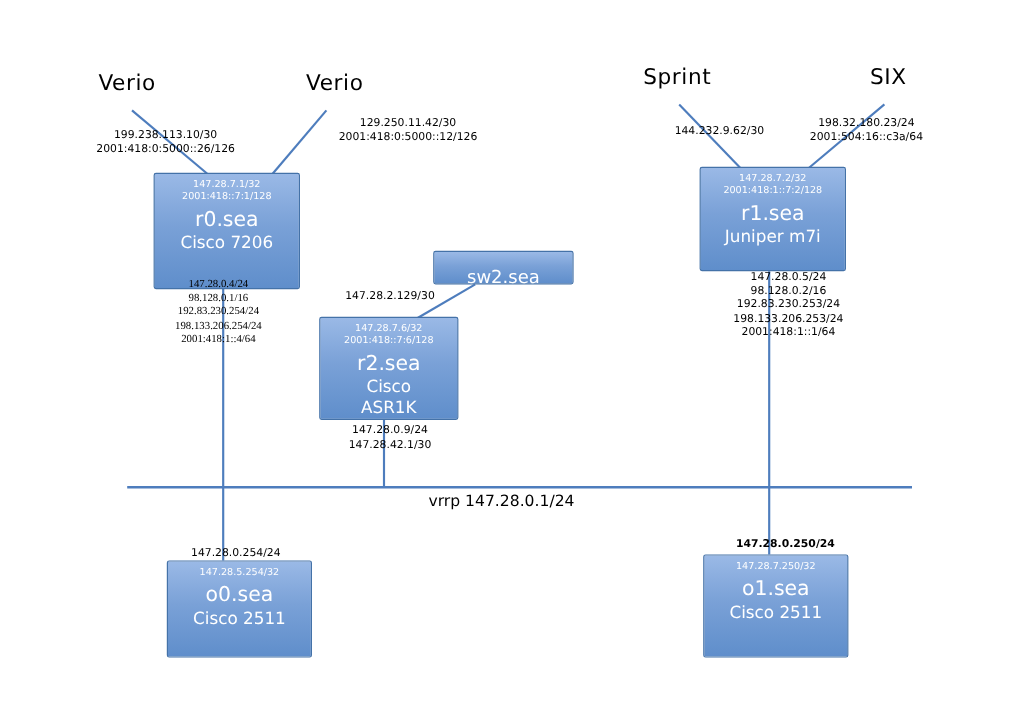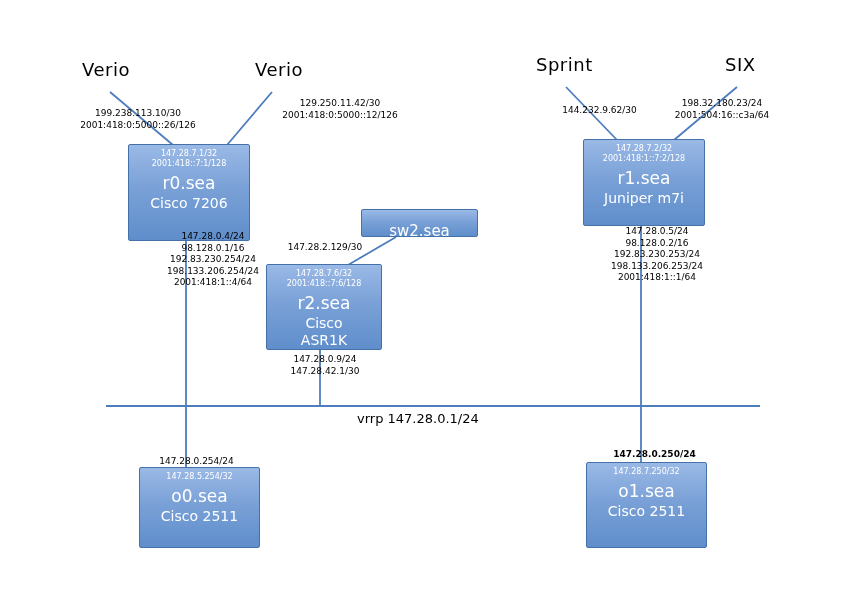--- a/index.html
+++ b/index.html
@@ -99,21 +99,21 @@
   <div class="node-name">o0.sea</div>
   <div class="node-model">Cisco 2511</div>
 </div>
 
 <div class="node" style="left:586px;top:462px;width:121px;height:86px;">
   <div class="loopbacks">147.28.7.250/32</div>
   <div class="node-name">o1.sea</div>
   <div class="node-model">Cisco 2511</div>
 </div>
 
-<div class="ann" style="left:153px;top:231px;width:120px;">147.28.0.4/24
+<div class="ann" style="left:122px;top:231px;width:120px;font-family:Liberation Serif, serif;">147.28.0.4/24
 98.128.0.1/16
 192.83.230.254/24
 198.133.206.254/24
 2001:418:1::4/64</div>
 <div class="ann" style="left:598px;top:226px;width:118px;">147.28.0.5/24
 98.128.0.2/16
 192.83.230.253/24
 198.133.206.253/24
 2001:418:1::1/64</div>
 <div class="ann" style="left:285px;top:242px;width:80px;text-align:center;">147.28.2.129/30</div>

